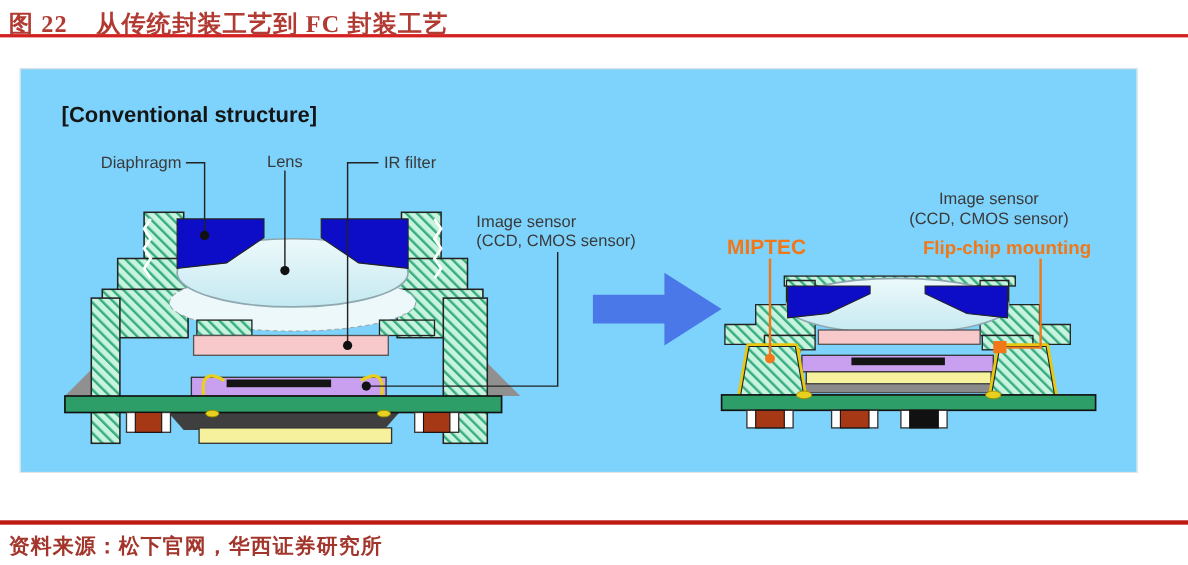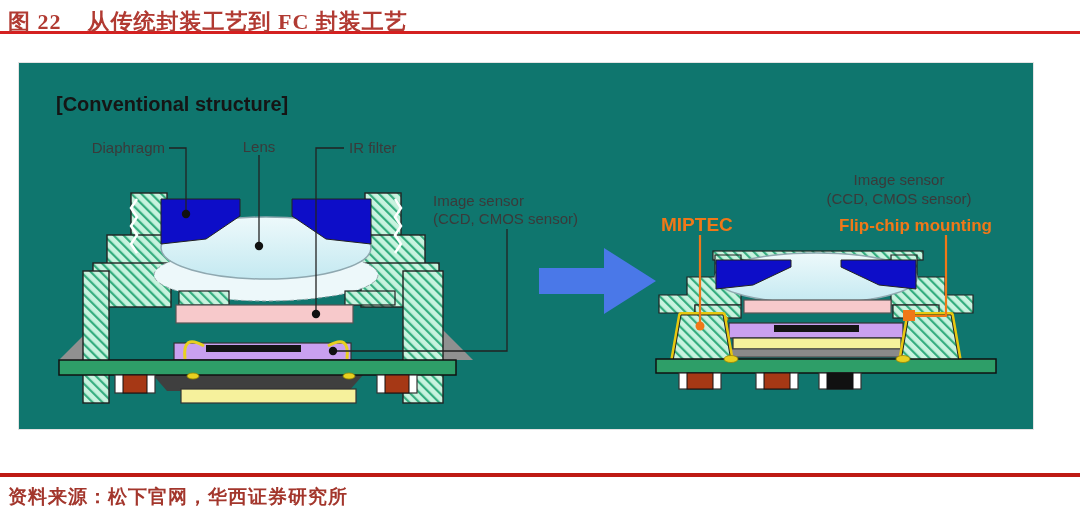--- a/index.html
+++ b/index.html
@@ -12,21 +12,21 @@
     padding:7px 0 0 8px; height:31px;
     font-family:"Liberation Serif", serif; font-weight:bold;
     font-size:22px; color:#B13A32; letter-spacing:1px;
   }
   .cap-title { margin-left:26px; }
   .rule { width:1080px; }
   .rule-top { height:3px; background:#D42020; }
   .rule-bottom { height:4px; background:#BE1A14; margin-top:43px; }
   .panel {
     width:1016px; height:368px; margin:28px 0 0 18px;
-    border:1px solid #E3E3E3; background:#0f766e;
+    border:1px solid #E3E3E3; background:#7dd3fc;
   }
   .panel svg { display:block; width:100%; height:100%; }
   .source-row {
     padding:7px 0 0 8px;
     font-family:"Liberation Serif", serif; font-weight:bold;
     font-size:19px; color:#A3362C; letter-spacing:1px;
   }
   svg text { font-family:"Liberation Sans", sans-serif; }
   .t-conv { font-size:20px; font-weight:bold; fill:#151515; }
   .t-label { font-size:15px; fill:#3a3a3a; }

